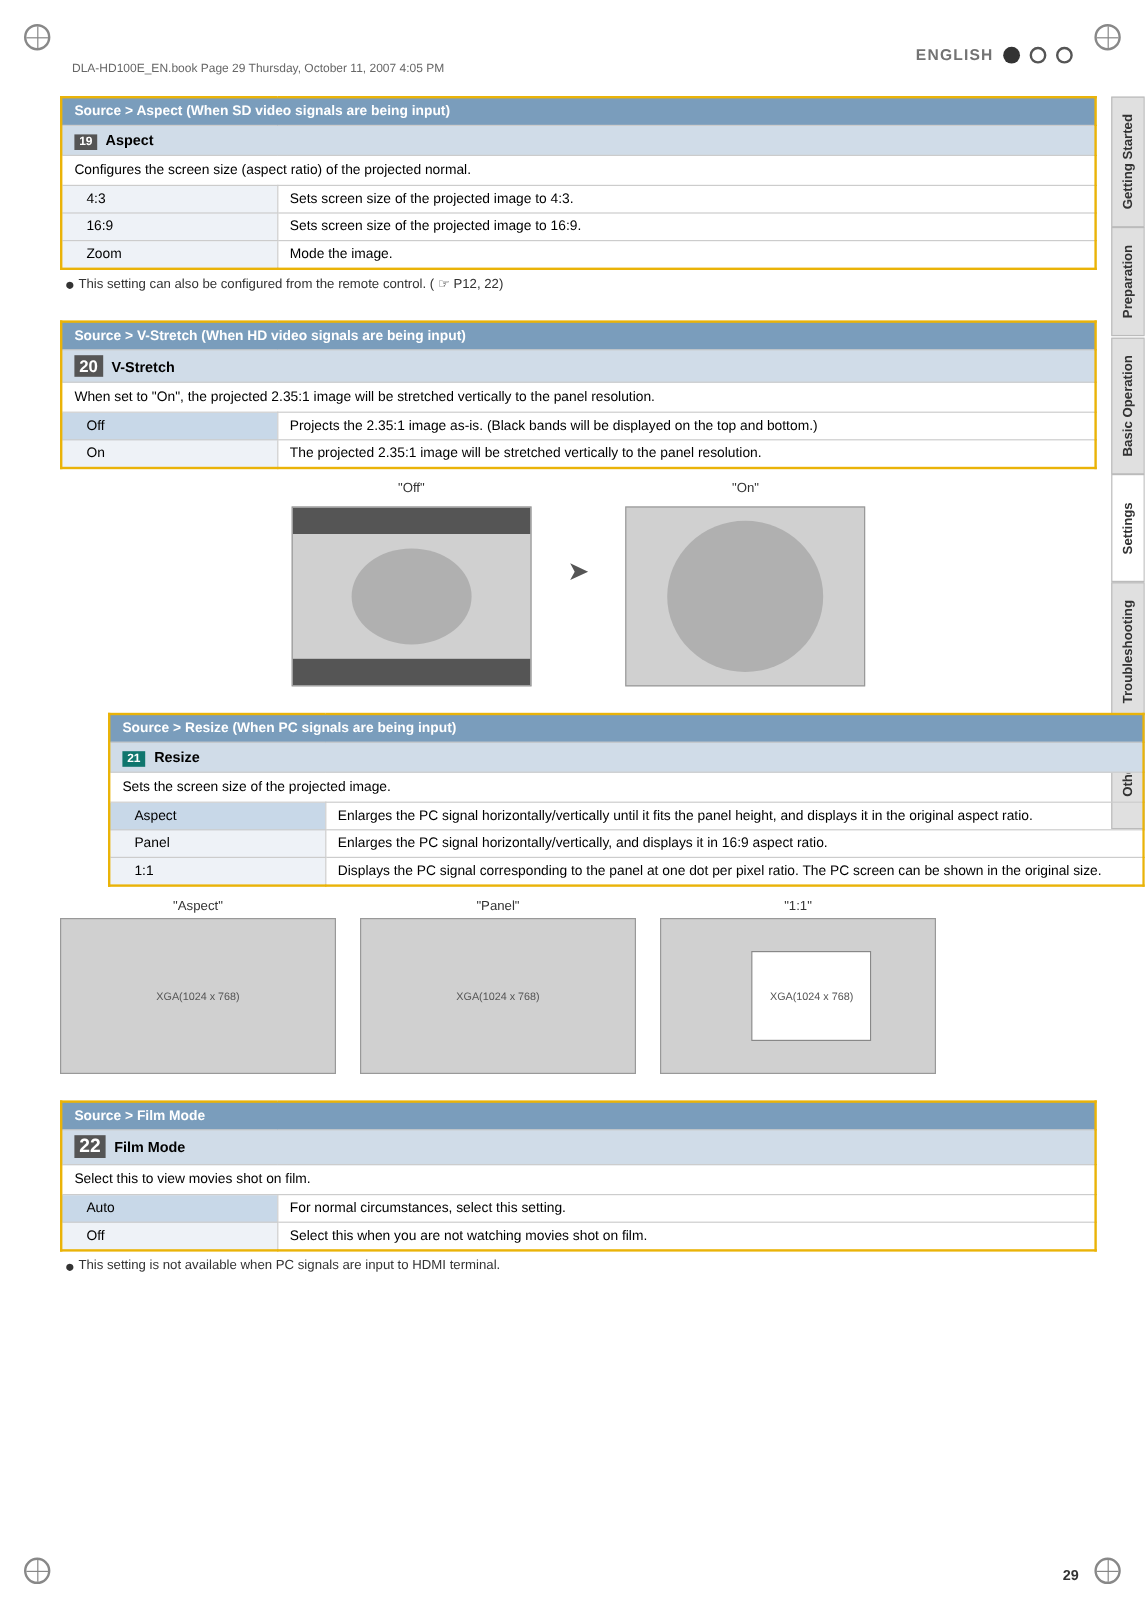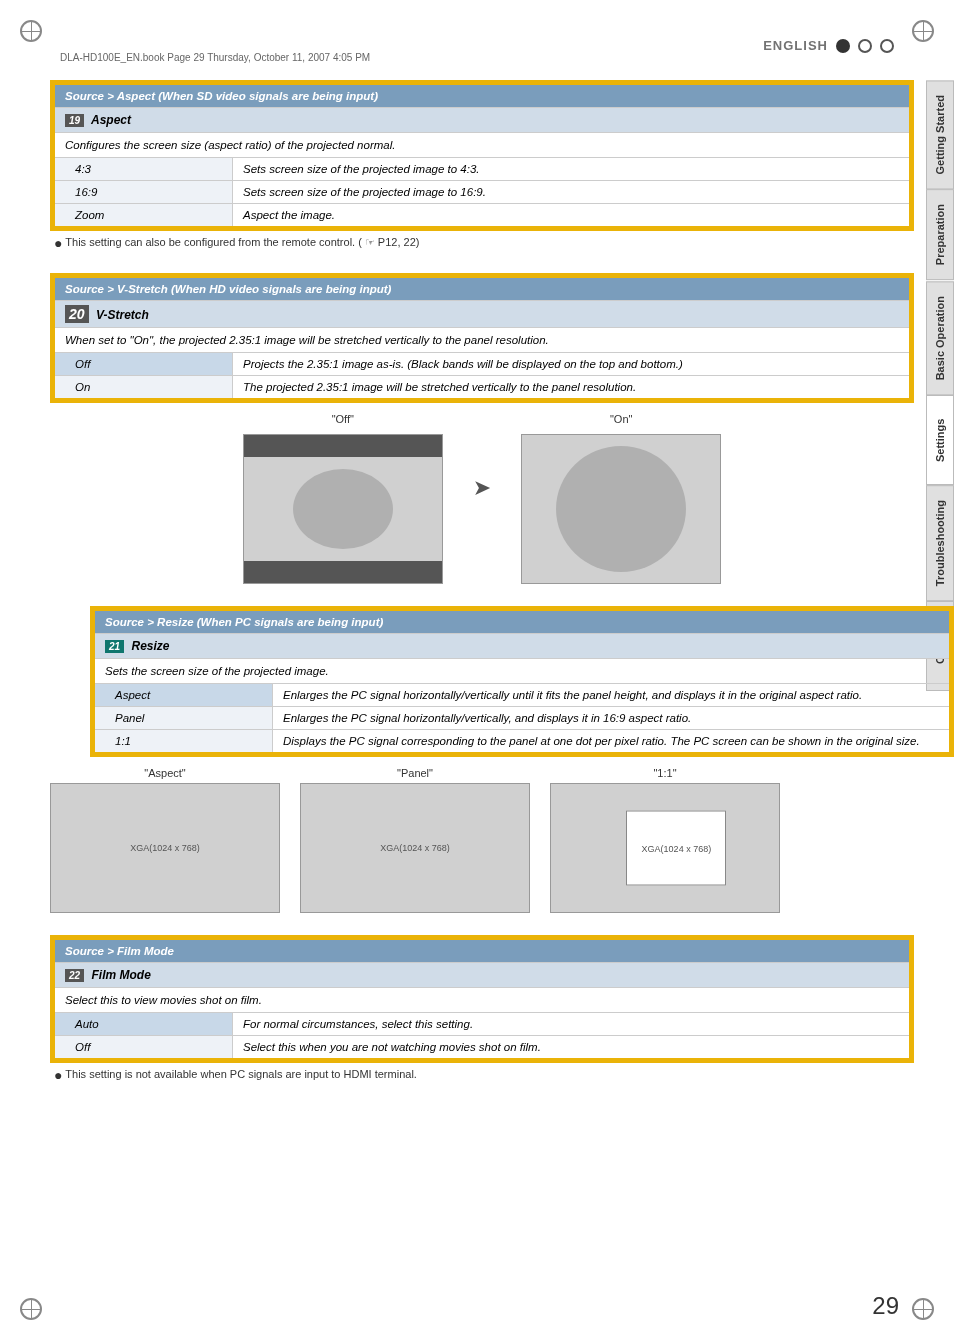--- a/index.html
+++ b/index.html
@@ -94,22 +94,21 @@
     }
 
     
     .section {
       margin-bottom: 22px;
     }
 
     .section-table {
       width: 100%;
       border-collapse: collapse;
-      border: 5px solid #eab308;
-      font-style: italic;
+      border: 2px solid #eab308;
     }
 
     .note-line {
       font-size: 11px;
       color: #333;
       margin: 4px 0 0 0;
       padding-left: 4px;
     }
     .bullet {
       font-size: 14px;
@@ -201,22 +200,22 @@
       font-size: 9px;
       color: #555;
       position: absolute;
     }
 
     
     .page-number {
       position: absolute;
       bottom: 20px;
       right: 55px;
-      font-size: 24px;
-      font-weight: normal;
+      font-size: 12px;
+      font-weight: bold;
       color: #333;
     }
 
     
     .reg-mark {
       position: absolute;
       width: 22px;
       height: 22px;
       border: 2px solid #888;
       border-radius: 50%;
@@ -327,21 +326,21 @@
       <tr>
         <td class="option-cell-left">4:3</td>
         <td class="option-cell-right">Sets screen size of the projected image to 4:3.</td>
       </tr>
       <tr>
         <td class="option-cell-left">16:9</td>
         <td class="option-cell-right">Sets screen size of the projected image to 16:9.</td>
       </tr>
       <tr>
         <td class="option-cell-left">Zoom</td>
-        <td class="option-cell-right">Aspect the image.</td>
+        <td class="option-cell-right">Mode the image.</td>
       </tr>
     </tbody>
       </table>
     <div class="note-line">
       <span class="bullet">●</span>
       This setting can also be configured from the remote control. ( ☞ P12, 22)
     </div>
   </div>
 
   <div class="section">
@@ -451,21 +450,21 @@
   </div>
 
   <div class="section">
     <table class="section-table" style="width:100%; border-collapse:collapse;">
       <tbody>
           <tr>
         <td colspan="2" class="header-cell">Source &gt; Film Mode</td>
       </tr>
       <tr>
         <td colspan="2" class="title-cell">
-          <span style="background:#555;color:#fff;font-size:10px;padding:1px 4px;margin-right:4px;">22</span>
+          <span style="background:#555;color:#fff;font-size:16px;padding:1px 4px;margin-right:4px;">22</span>
           <span>Film Mode</span>
         </td>
       </tr>
       <tr>
         <td colspan="2" class="desc-cell">Select this to view movies shot on film.</td>
       </tr>
       <tr>
         <td class="option-cell-left highlight">Auto</td>
         <td class="option-cell-right">For normal circumstances, select this setting.</td>
       </tr>

